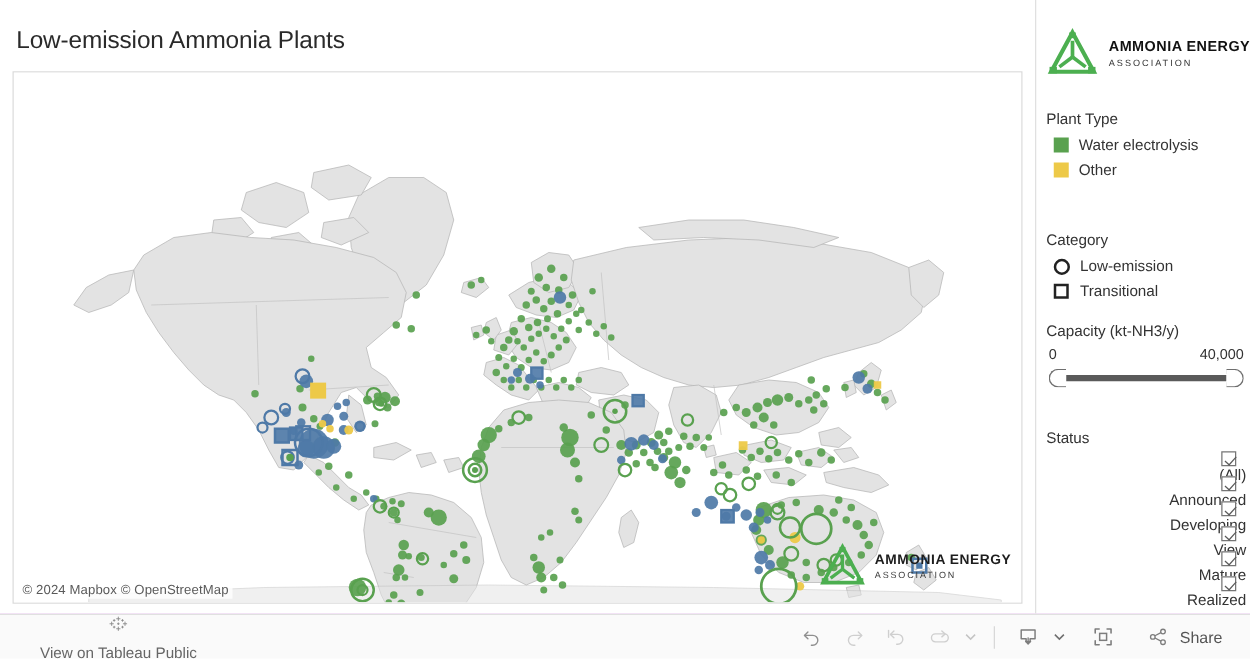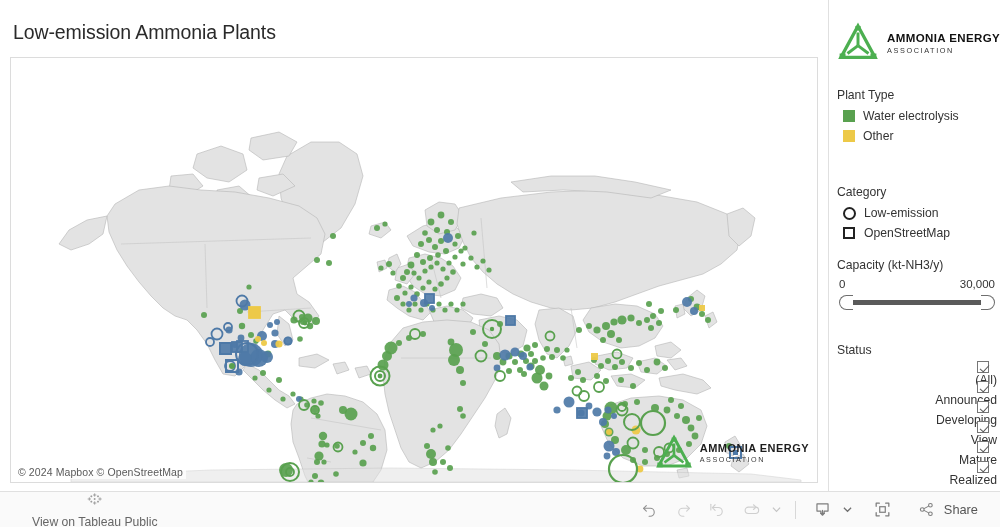--- a/index.html
+++ b/index.html
@@ -796,29 +796,29 @@
       </div>
 
       <div class="legend-section" id="category-section" style="top:185px;">
         <div class="legend-heading">Category</div>
         <div class="legend-row">
           <span class="shape-circle"></span>
           <span class="legend-label">Low-emission</span>
         </div>
         <div class="legend-row">
           <span class="shape-square"></span>
-          <span class="legend-label">OpenStreetMap</span>
+          <span class="legend-label">Transitional</span>
         </div>
       </div>
 
       <div class="legend-section" id="capacity-section">
         <div class="legend-heading">Capacity (kt-NH3/y)</div>
         <div class="slider-ticks">
           <span class="tick-label">0</span>
-          <span class="tick-label">30,000</span>
+          <span class="tick-label">40,000</span>
         </div>
         <div class="slider-track-wrap">
           <div class="slider-track"></div>
           <div class="slider-handle left"></div>
           <div class="slider-handle right"></div>
         </div>
       </div>
 
       <div class="legend-section" id="status-section">
         <div class="legend-heading">Status</div>

